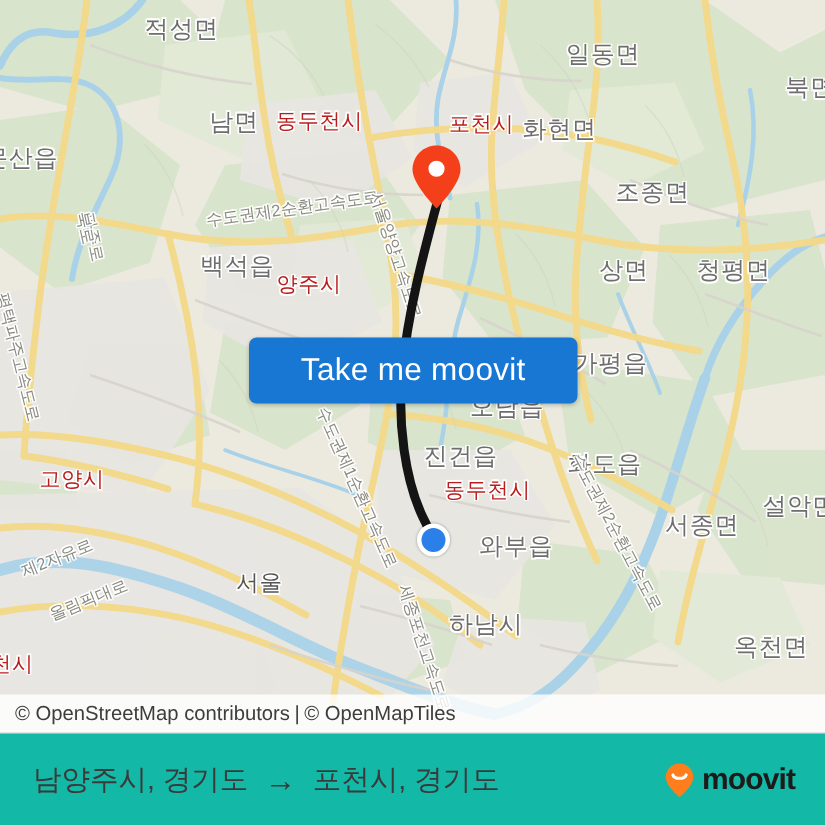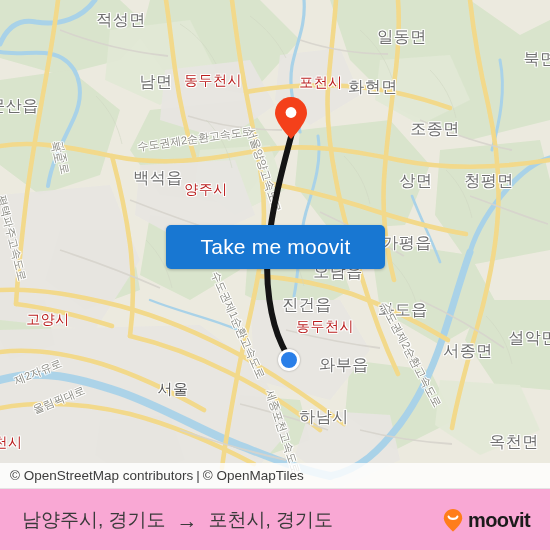--- a/index.html
+++ b/index.html
@@ -110,21 +110,21 @@
     box-sizing: border-box;
     white-space: nowrap;
   }
   .attr-sep { padding: 0 3px; }
 
   
   #footer {
     position: absolute;
     left: 0; top: 488px;
     width: 550px; height: 62px;
-    background: #f9a8d4;
+    background: #14b8a6;
     border-top: 1px solid #e4e4e4;
     display: flex;
     align-items: center;
     text-align: center;
   }
   #trip-summary {
     display: flex;
     align-items: center;
     margin-left: 22px;
     font-size: 19px;
@@ -283,21 +283,21 @@
         <div class="lbl town" style="left: 407px; top: 243px;">가평읍</div>
         <div class="lbl town" style="left: 533px; top: 338px;">설악면</div>
         <div class="lbl city" style="left: 48px; top: 320px;">고양시</div>
         <div class="lbl town" style="left: 307px; top: 305px;">진건읍</div>
         <div class="lbl town" style="left: 403px; top: 310px;">화도읍</div>
         <div class="lbl city" style="left: 325px; top: 327px;">동두천시</div>
         <div class="lbl town" style="left: 468px; top: 351px;">서종면</div>
         <div class="lbl metro" style="left: 153px; top: 389px; margin-left: 20px;">서울</div>
         <div class="lbl town" style="left: 344px; top: 365px;">와부읍</div>
         <div class="lbl town" style="left: 324px; top: 417px;">하남시</div>
-        <div class="lbl town" style="left: 514px; top: 442px;">옥천면</div>
+        <div class="lbl town" style="left: 514px; top: 432px;">옥천면</div>
         <div class="lbl city" style="left: 8px; top: 443px;">천시</div>
         <div class="lbl road" style="left: 195px; top: 139px; transform: translate(-50%, -50%) rotate(-8deg);">수도권제2순환고속도로</div>
         <div class="lbl road" style="left: 411px; top: 355px; transform: translate(-50%, -50%) rotate(62deg);">수도권제2순환고속도로</div>
         <div class="lbl road" style="left: 238px; top: 325px; transform: translate(-50%, -50%) rotate(66deg);">수도권제1순환고속도로</div>
         <div class="lbl road" style="left: 283px; top: 432px; transform: translate(-50%, -50%) rotate(72deg);">세종포천고속도로</div>
         <div class="lbl road" style="left: 12px; top: 238px; transform: translate(-50%, -50%) rotate(76deg);">평택파주고속도로</div>
         <div class="lbl road" style="left: 38px; top: 372px; transform: translate(-50%, -50%) rotate(-22deg);">제2자유로</div>
         <div class="lbl road" style="left: 59px; top: 400px; transform: translate(-50%, -50%) rotate(-22deg);">올림픽대로</div>
         <div class="lbl road" style="left: 264px; top: 170px; transform: translate(-50%, -50%) rotate(72deg);">서울양양고속도로</div>
         <div class="lbl road" style="left: 62px; top: 158px; transform: translate(-50%, -50%) rotate(78deg);">파주로</div>

